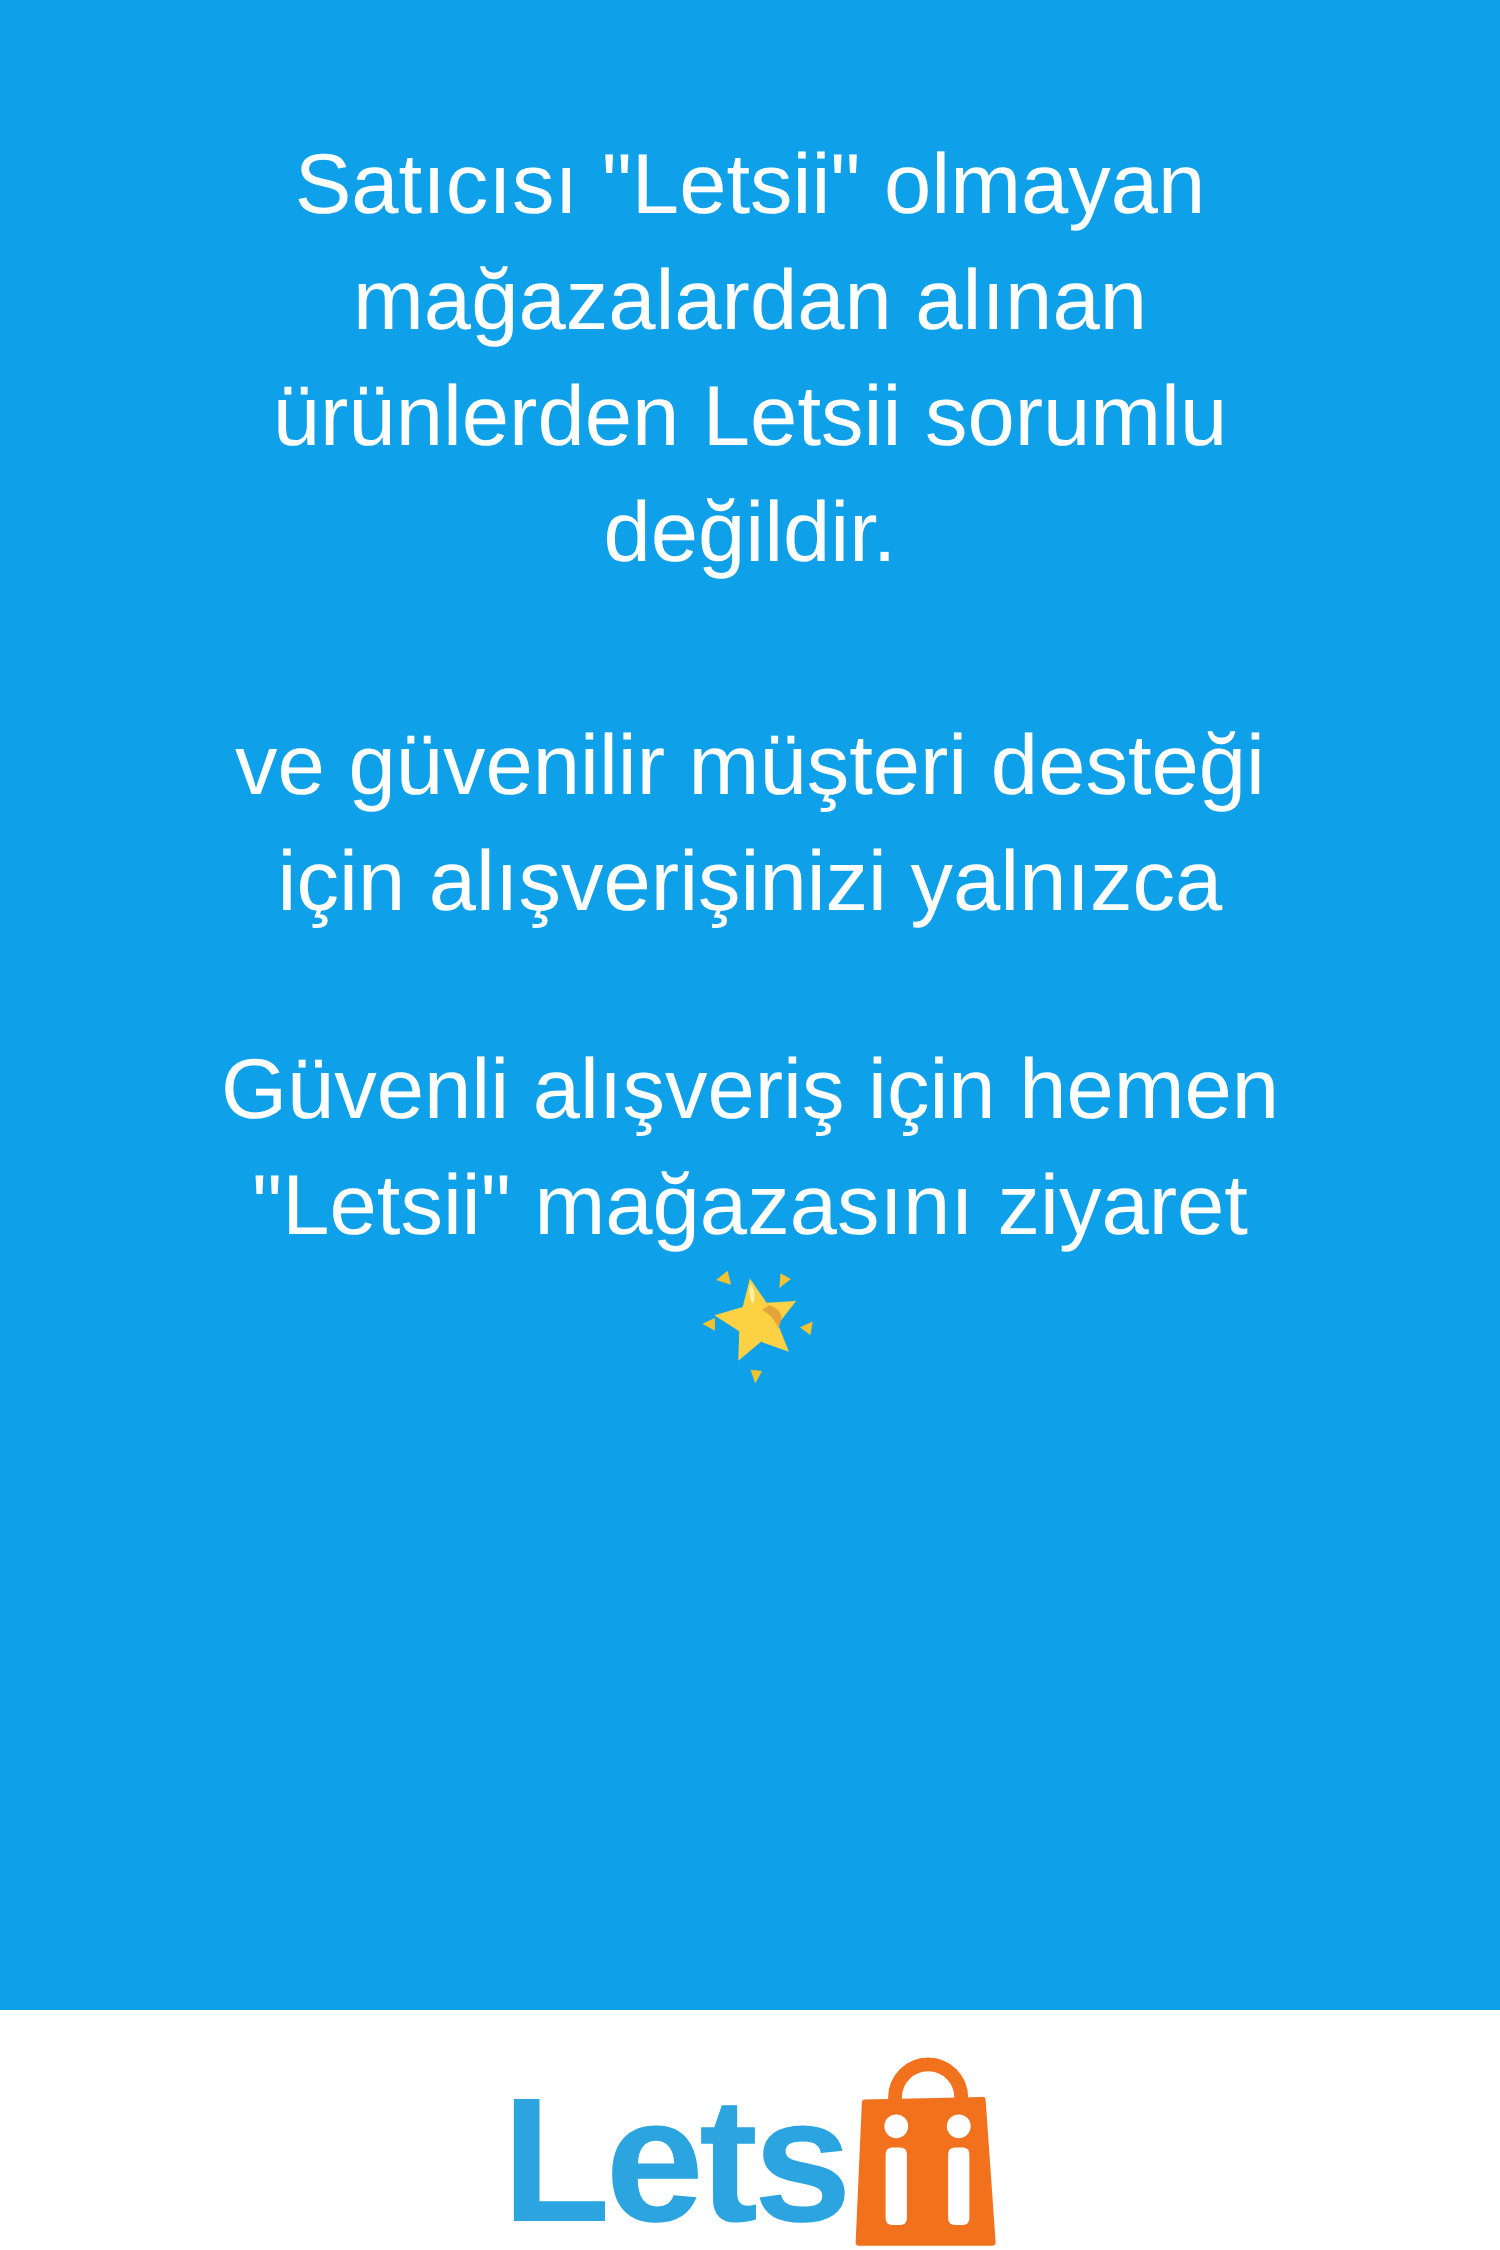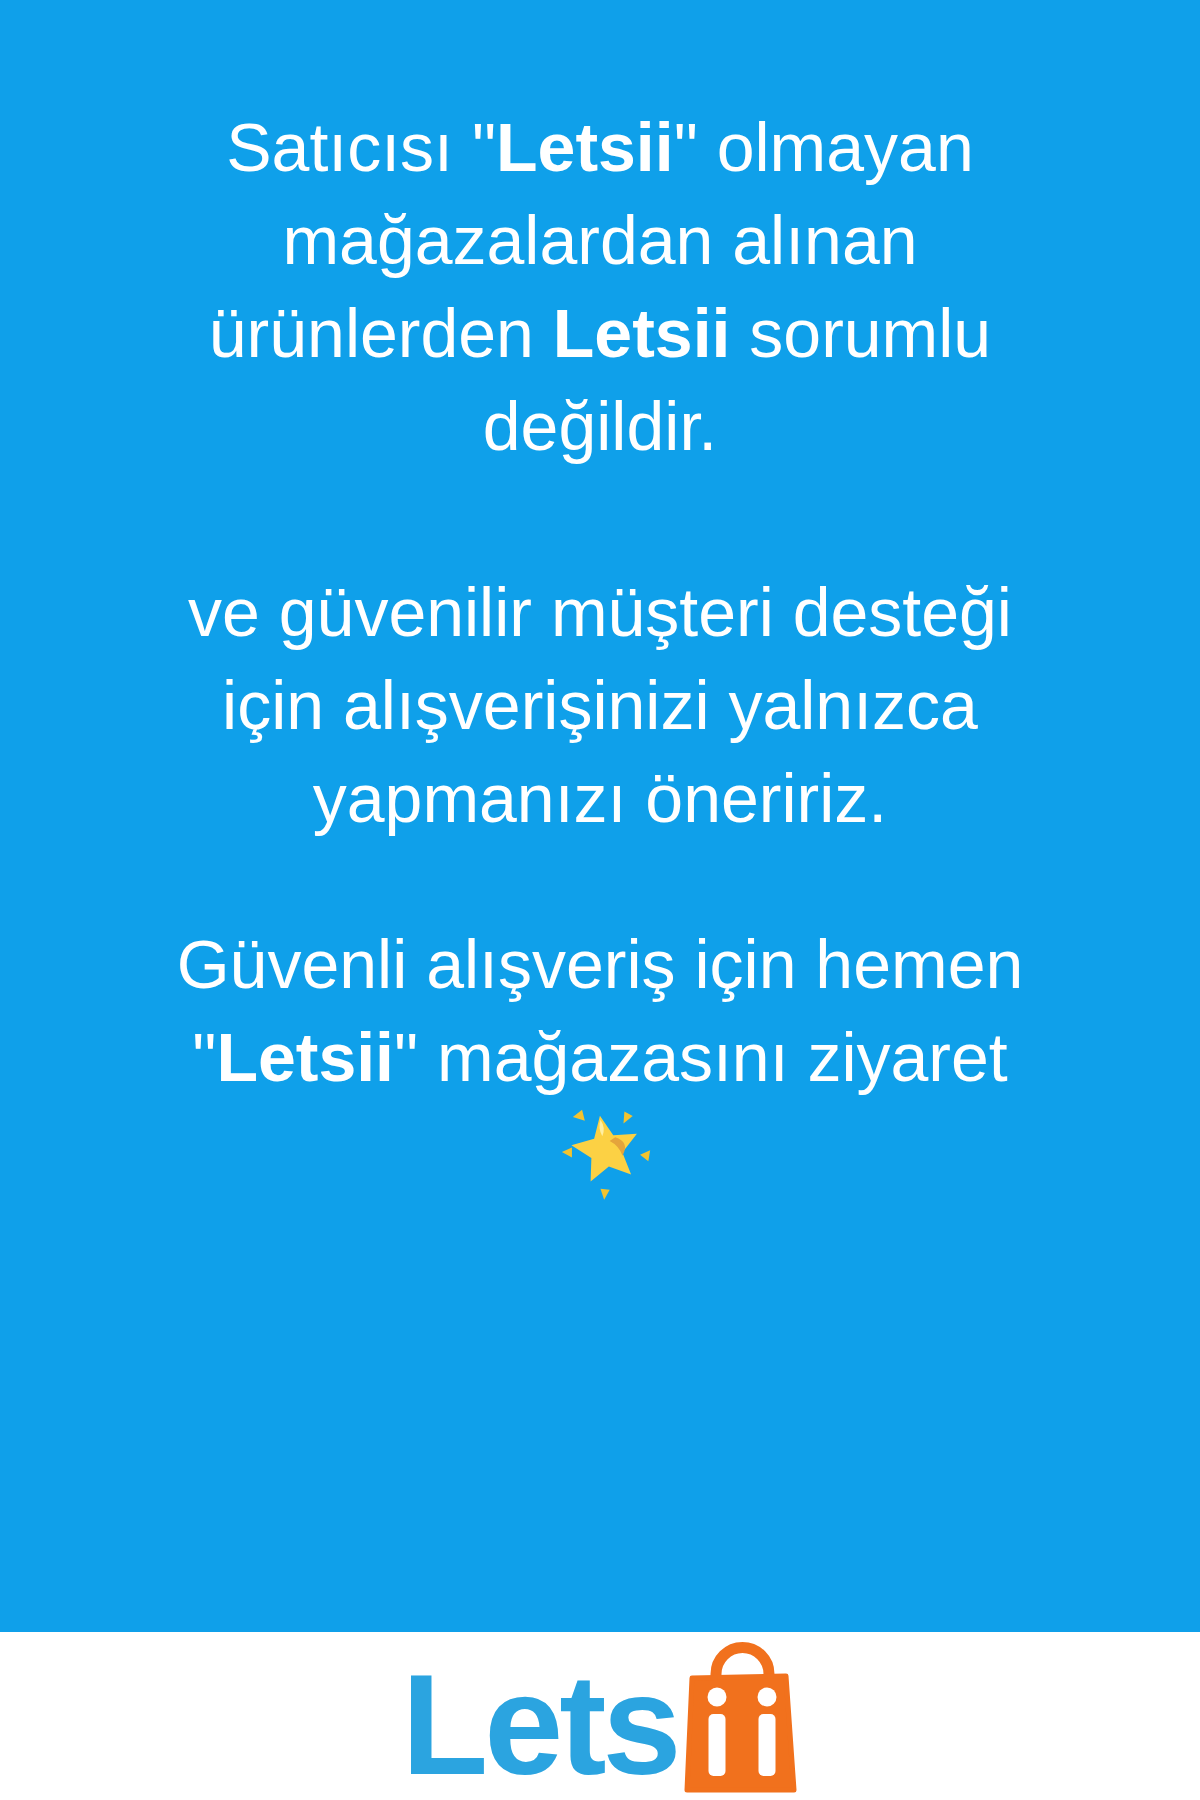--- a/index.html
+++ b/index.html
@@ -22,29 +22,29 @@
     text-align:center;
     color:var(--text-color,#FFFFFF);
     font-size:68px;
     line-height:93px;
     letter-spacing:0;
   }
   .paragraph{margin:0;}
   .paragraph:nth-child(1){margin-bottom:93px;}
   .paragraph:nth-child(2){margin-bottom:73px;}
   .line{white-space:nowrap;}
-  .bold{font-weight:700;}
+  .bold{font-weight:400;}
   .star-icon{
     vertical-align:-16px;
     margin-left:12px;
   }
   .footer{
-    position:absolute;left:0;right:0;bottom:0;height:168px;
+    position:absolute;left:0;right:0;bottom:0;height:192px;
     background:var(--footer-bg,#FFFFFF);
-    display:flex;align-items:center;justify-content:center;
+    display:flex;align-items:flex-end;justify-content:center;
   }
   .logo{display:flex;align-items:flex-end;}
   .logo-wordmark{
     color:var(--logo-blue,#2BA4E0);
     font-weight:700;
     font-size:142px;
     line-height:1;
     letter-spacing:-4px;
     margin:0 0 0 0;
   }
@@ -66,21 +66,20 @@
     <div class="promo-text">
         <div class="paragraph">
           <div class="line"><span>Satıcısı "</span><span class="bold">Letsii</span><span>" olmayan</span></div>
           <div class="line"><span>mağazalardan alınan</span></div>
           <div class="line"><span>ürünlerden </span><span class="bold">Letsii</span><span> sorumlu</span></div>
           <div class="line"><span>değildir.</span></div>
         </div>
         <div class="paragraph">
           <div class="line"><span>ve güvenilir müşteri desteği</span></div>
           <div class="line"><span>için alışverişinizi yalnızca</span></div>
-          <div class="line"><span>yapmanızı öneririz.</span></div>
         </div>
         <div class="paragraph">
           <div class="line"><span>Güvenli alışveriş için hemen</span></div>
           <div class="line"><span>"</span><span class="bold">Letsii</span><span>" mağazasını ziyaret</span></div>
           <div class="line">
   <svg class="star-icon" width="92" height="96" viewBox="0 0 100 104" aria-hidden="true">
     <polygon class="star-ray" points="14,14 24,6 27,18"></polygon>
     <polygon class="star-ray" points="70,8 79,13 69,21"></polygon>
     <polygon class="star-ray" points="2,52 13,47 13,58"></polygon>
     <polygon class="star-ray" points="87,55 98,50 96,62"></polygon>

